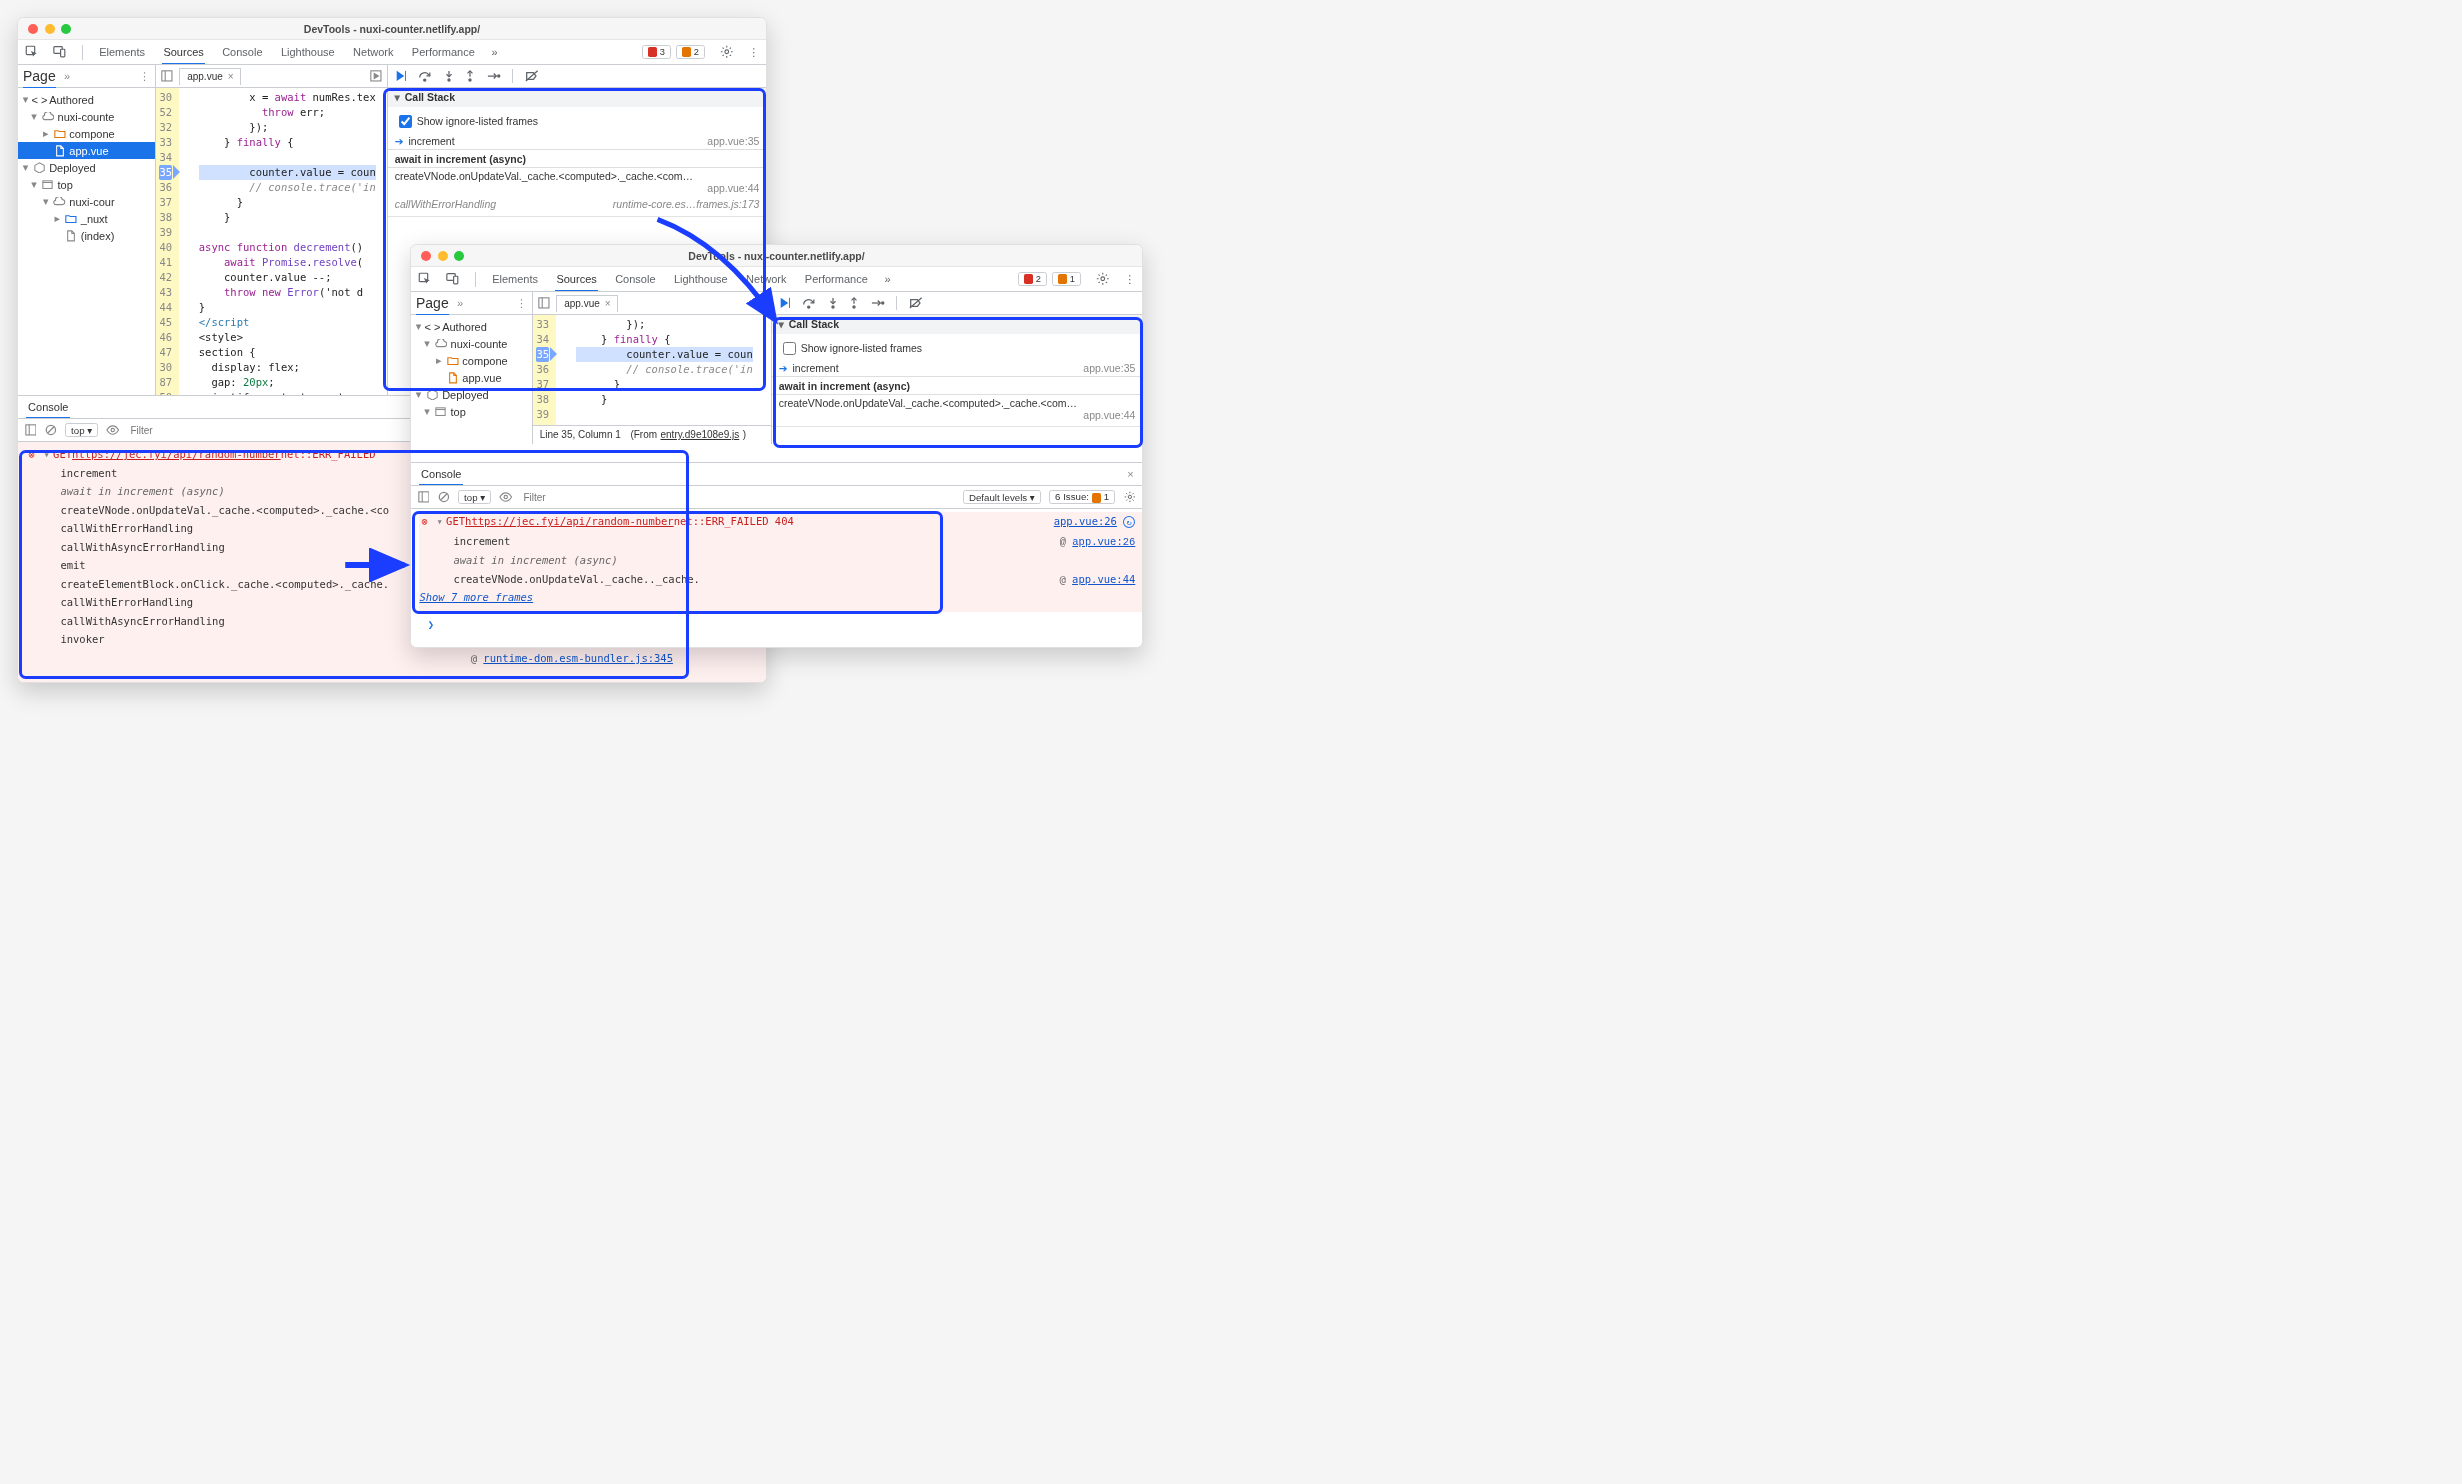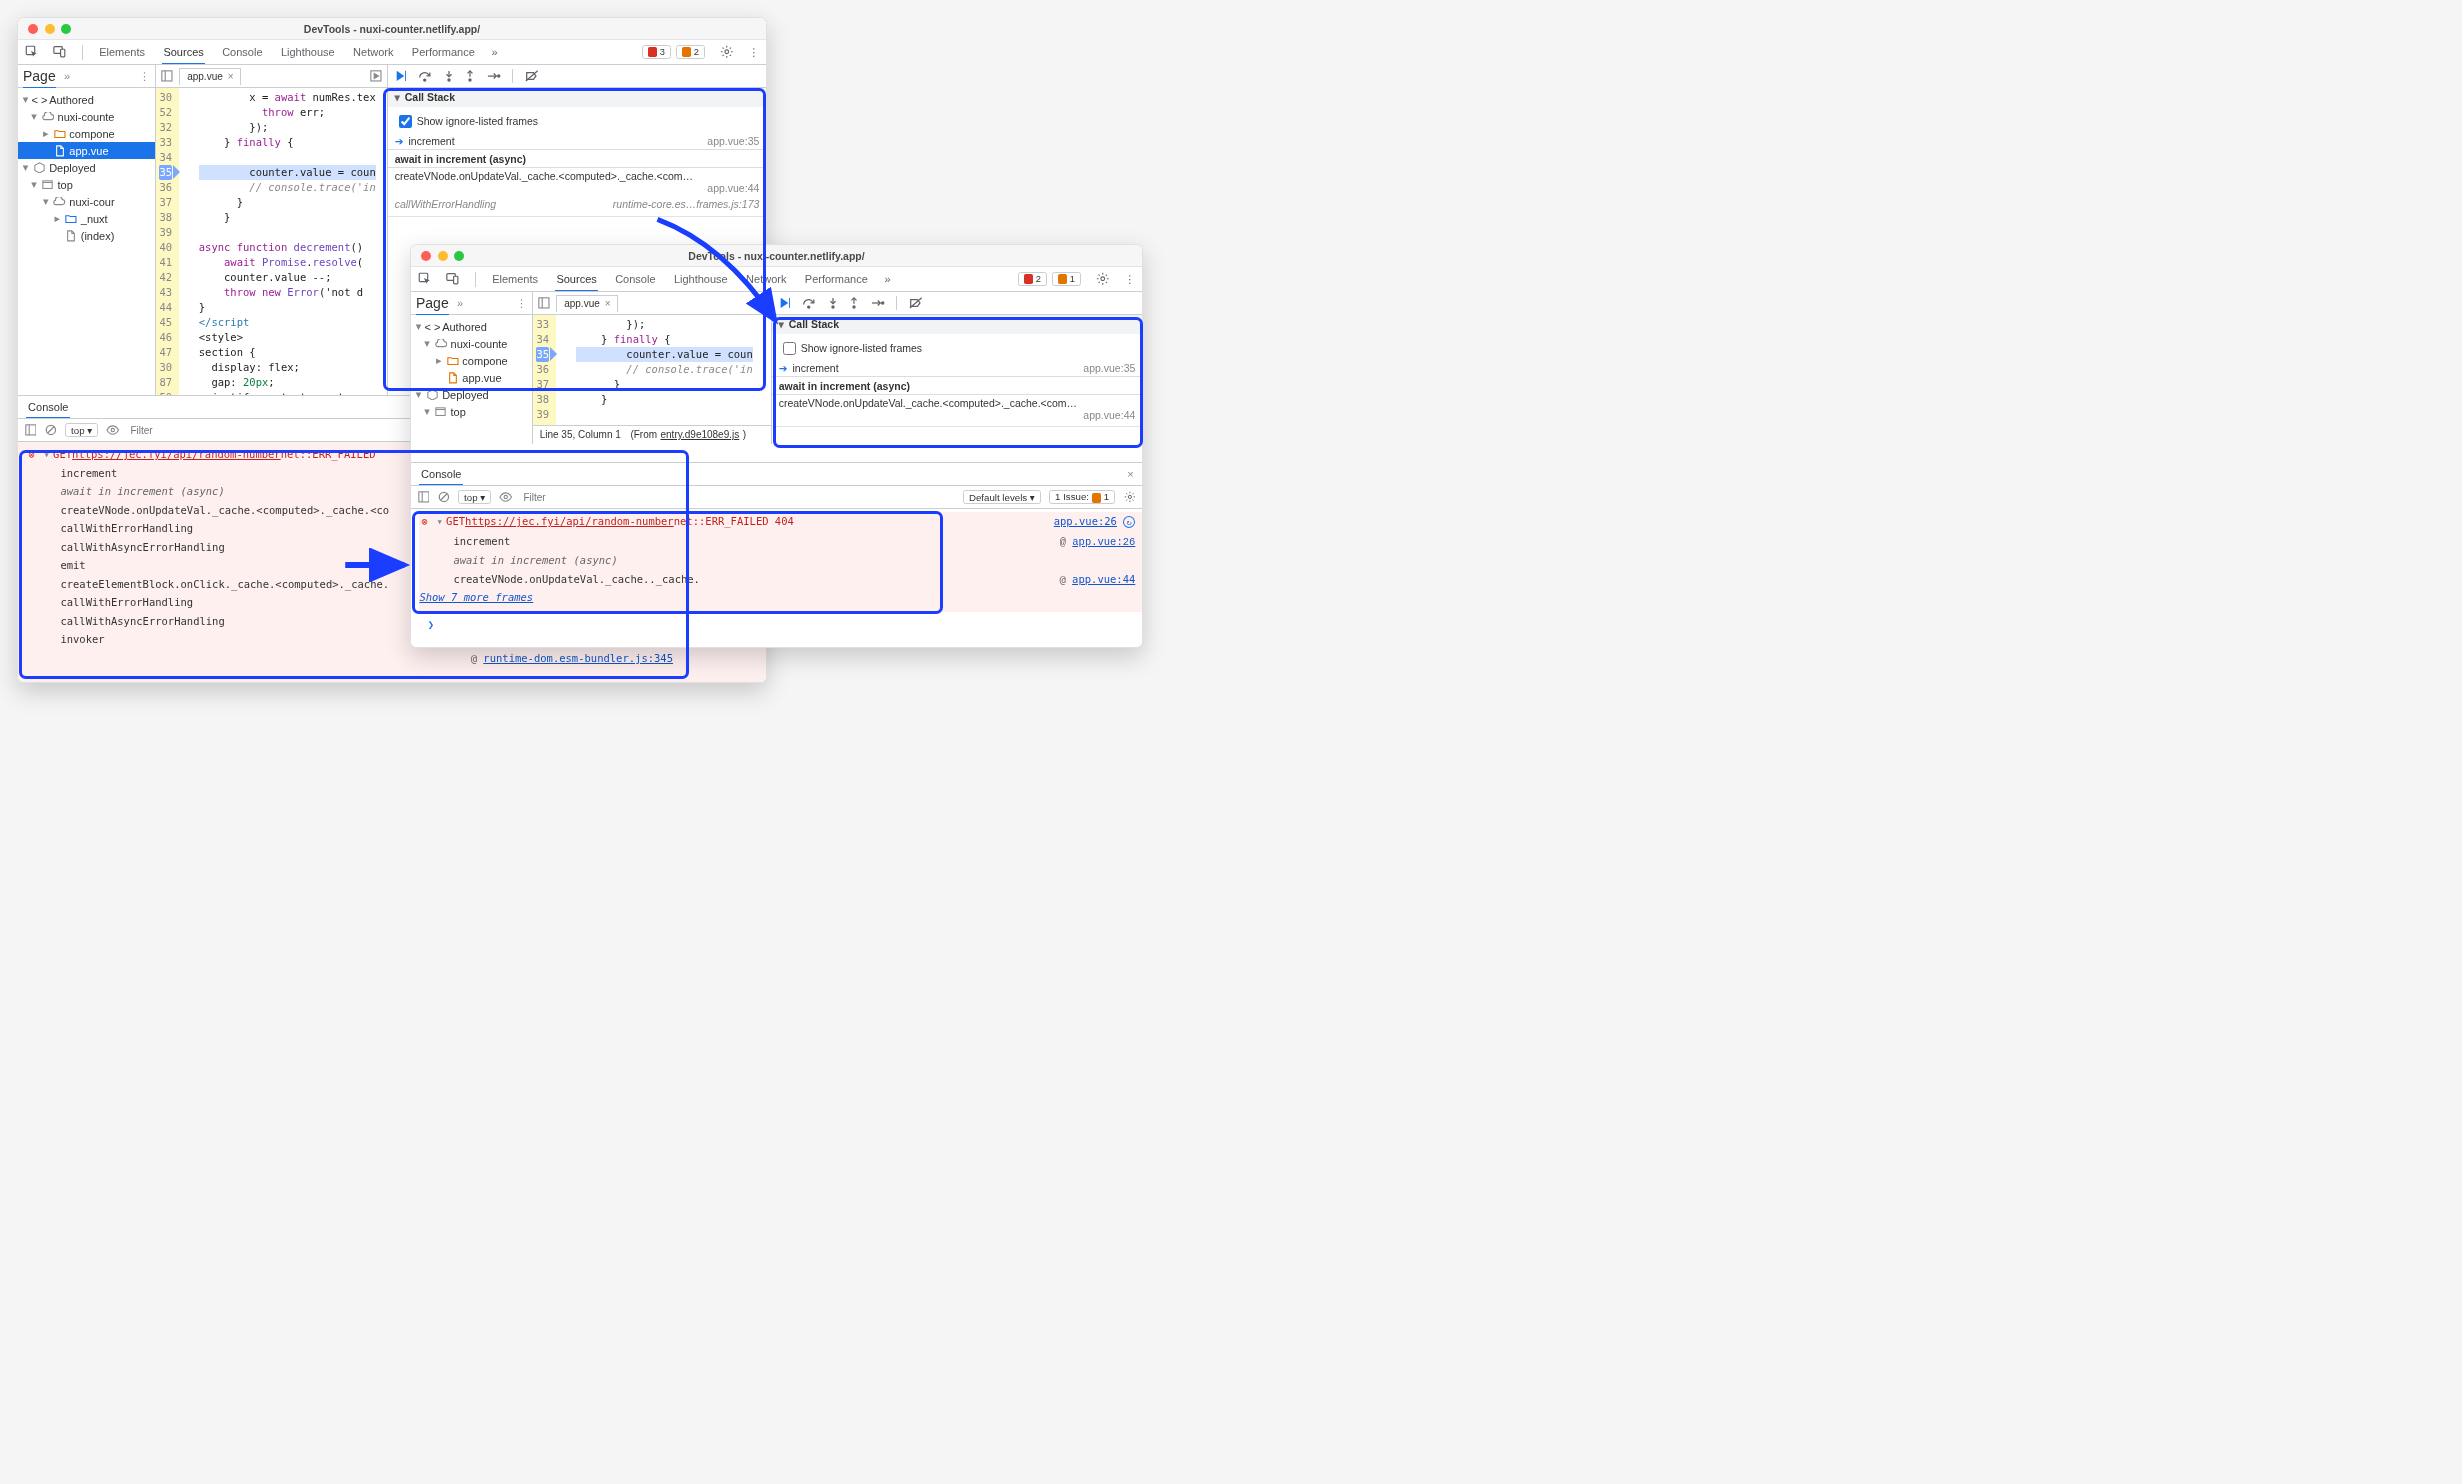--- a/index.html
+++ b/index.html
@@ -664,21 +664,21 @@
         </span>
       <span class="sel"><span>top</span> ▾</span>
       <span>
           <svg width="13.5" height="10" viewBox="0 0 16 12" fill="none" stroke="#888" stroke-width="1.3">
             <path d="M1 6s3-5 7-5 7 5 7 5-3 5-7 5-7-5-7-5z"></path>
             <circle cx="8" cy="6" r="2"></circle>
           </svg>
         </span>
       <input placeholder="Filter" style="">
       <span class="sel"><span>Default levels</span> ▾</span>
-      <span class="sel"><span>1 Issue:</span> <span class="chip warn" style="vertical-align:middle;"></span> <span>1</span></span>
+      <span class="sel"><span>6 Issue:</span> <span class="chip warn" style="vertical-align:middle;"></span> <span>1</span></span>
       <span>
           <svg width="11.8" height="11.8" viewBox="0 0 16 16" fill="none" stroke="#5f6368" stroke-width="1.3">
             <circle cx="8" cy="8" r="2.2"></circle>
             <path d="M8 1v2M8 13v2M1 8h2M13 8h2M3 3l1.4 1.4M11.6 11.6L13 13M3 13l1.4-1.4M11.6 4.4L13 3"></path>
           </svg>
         </span>
     </div>
     <div class="console-body" id="cons2" style="background:#fff;">
         <div style="background: rgb(255, 240, 240); padding-bottom: 5px;">
           <div class="cline err"><span class="e-icon">⊗</span><span style="color:#888;margin-right:3.4px;">▾</span>GET <u>https://jec.fyi/api/random-number</u> net::ERR_FAILED 404<span style="margin-left:auto;"><a href="#">app.vue:26</a> <span style="border:0.8px solid #1a73e8;border-radius:50%;font-size:8.4px;padding:0 2.5px;color:#1a73e8;">↻</span></span></div>

